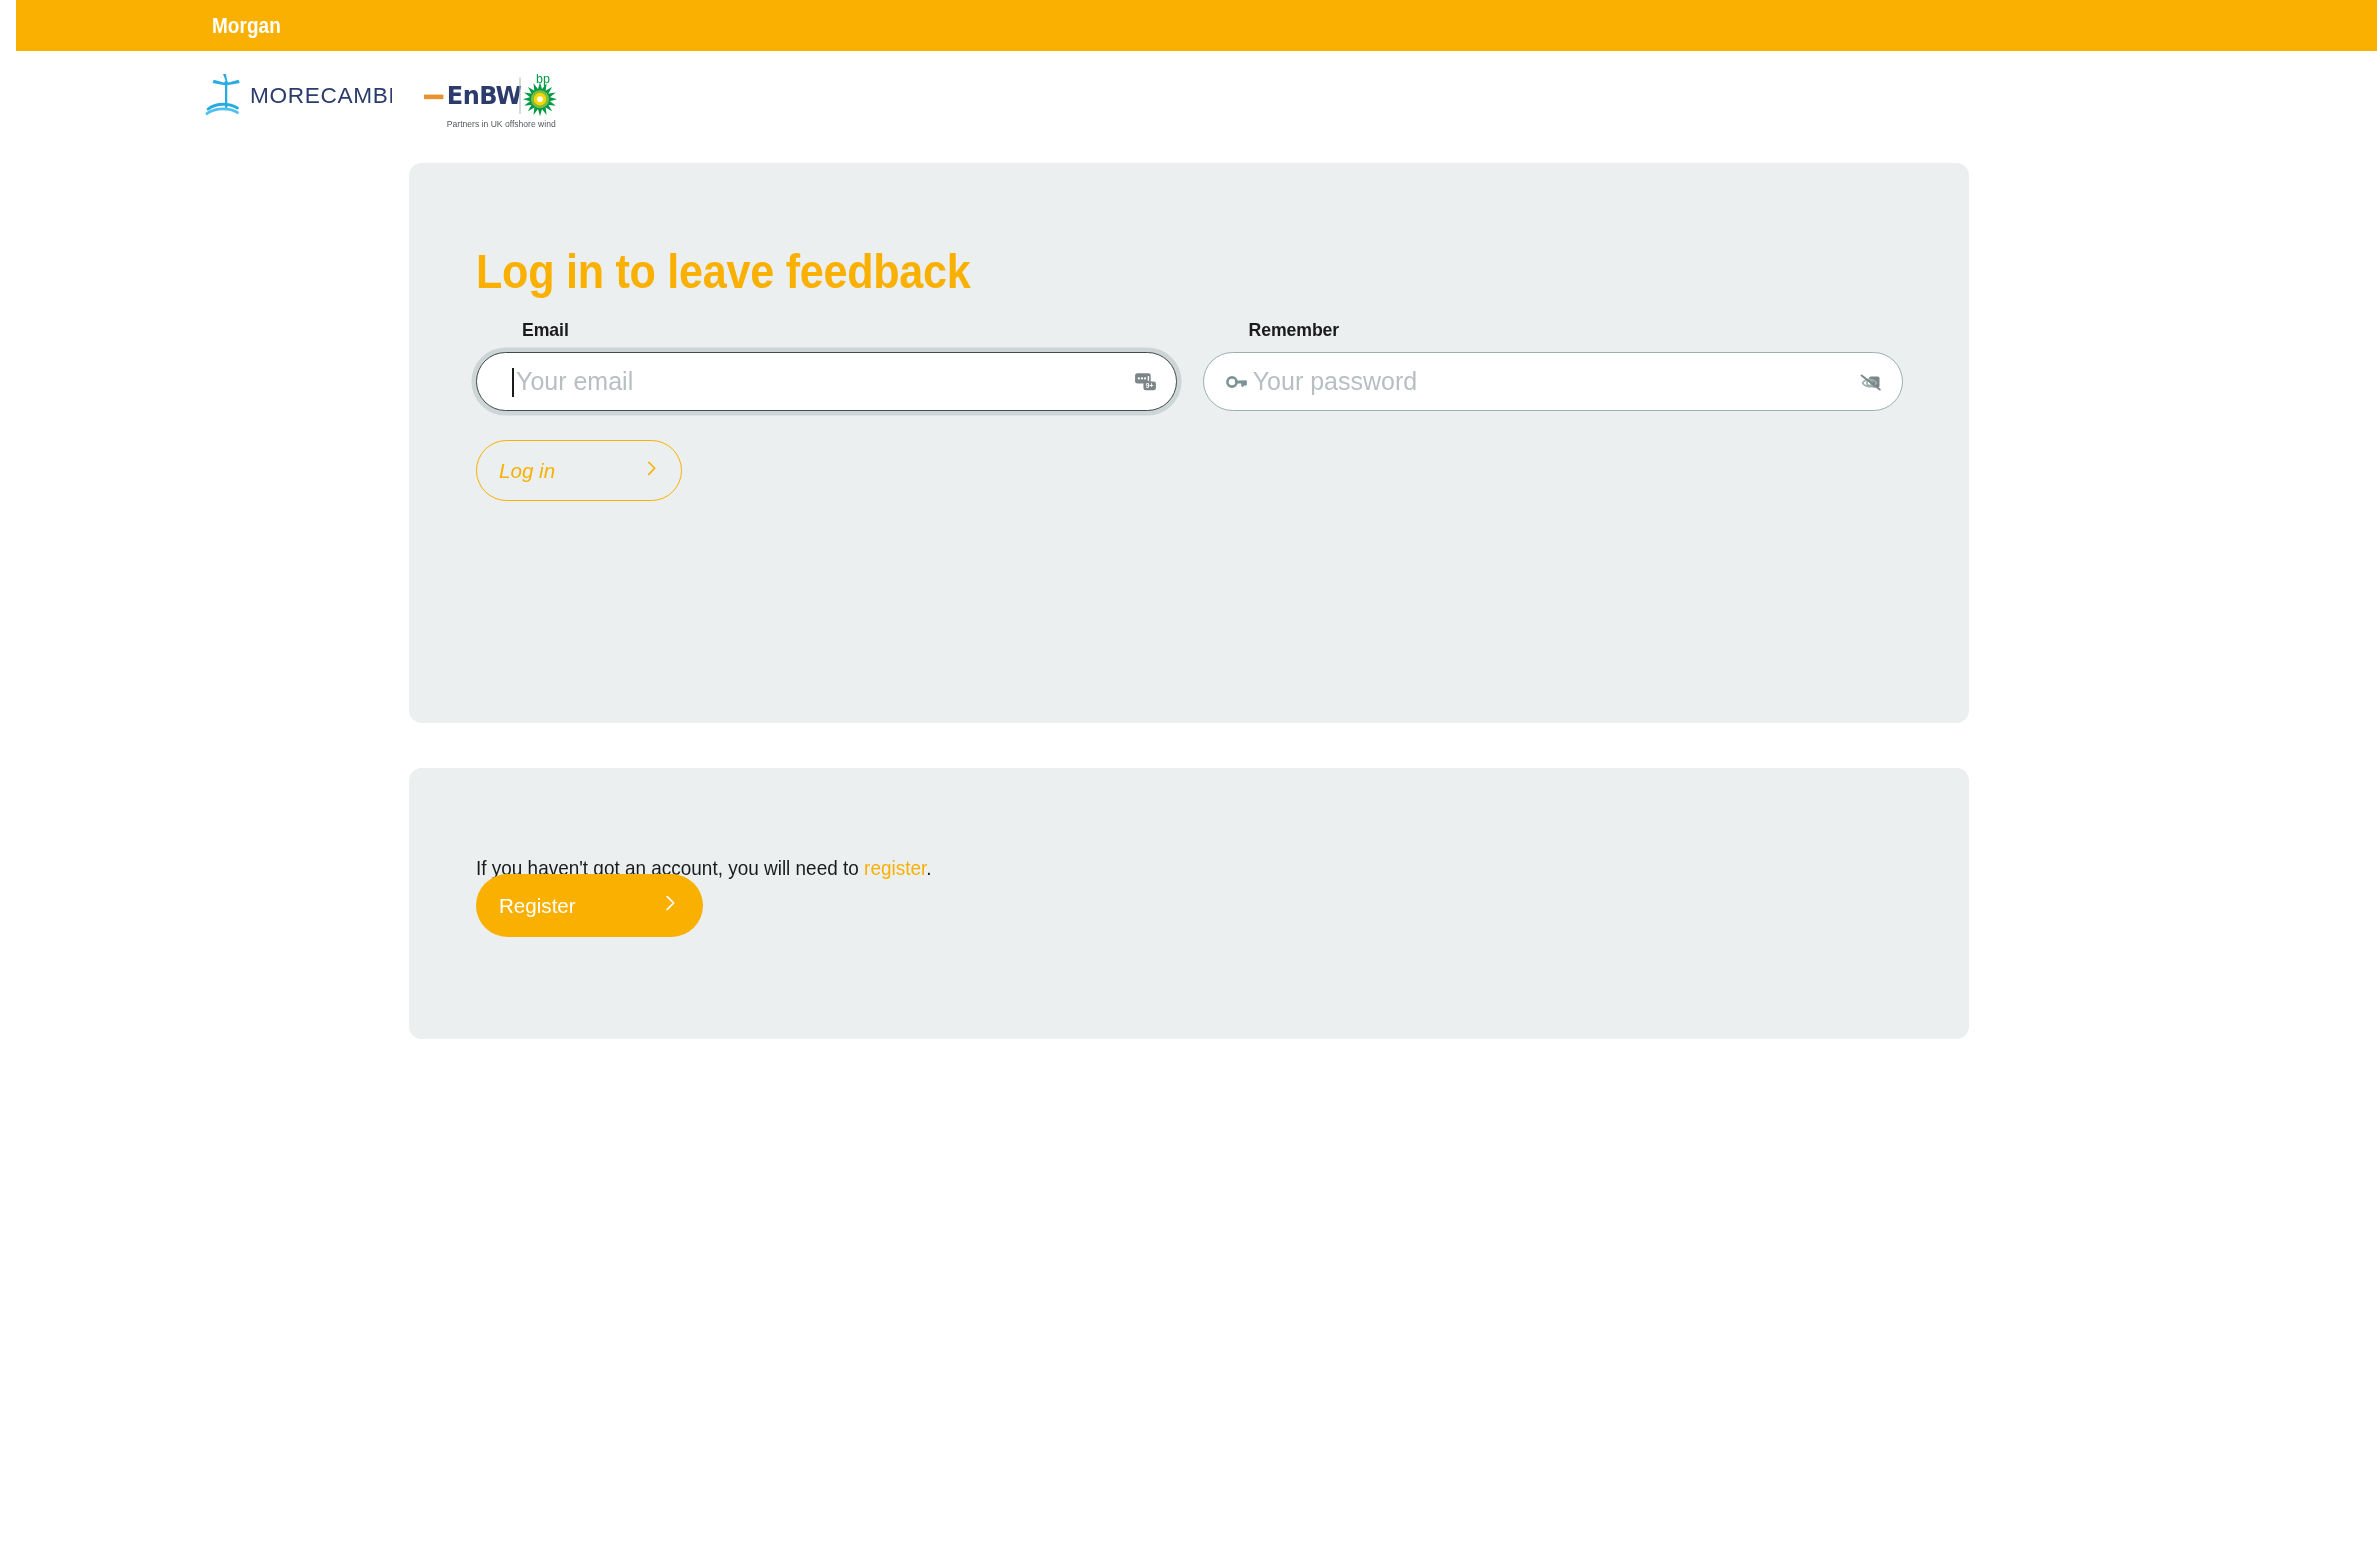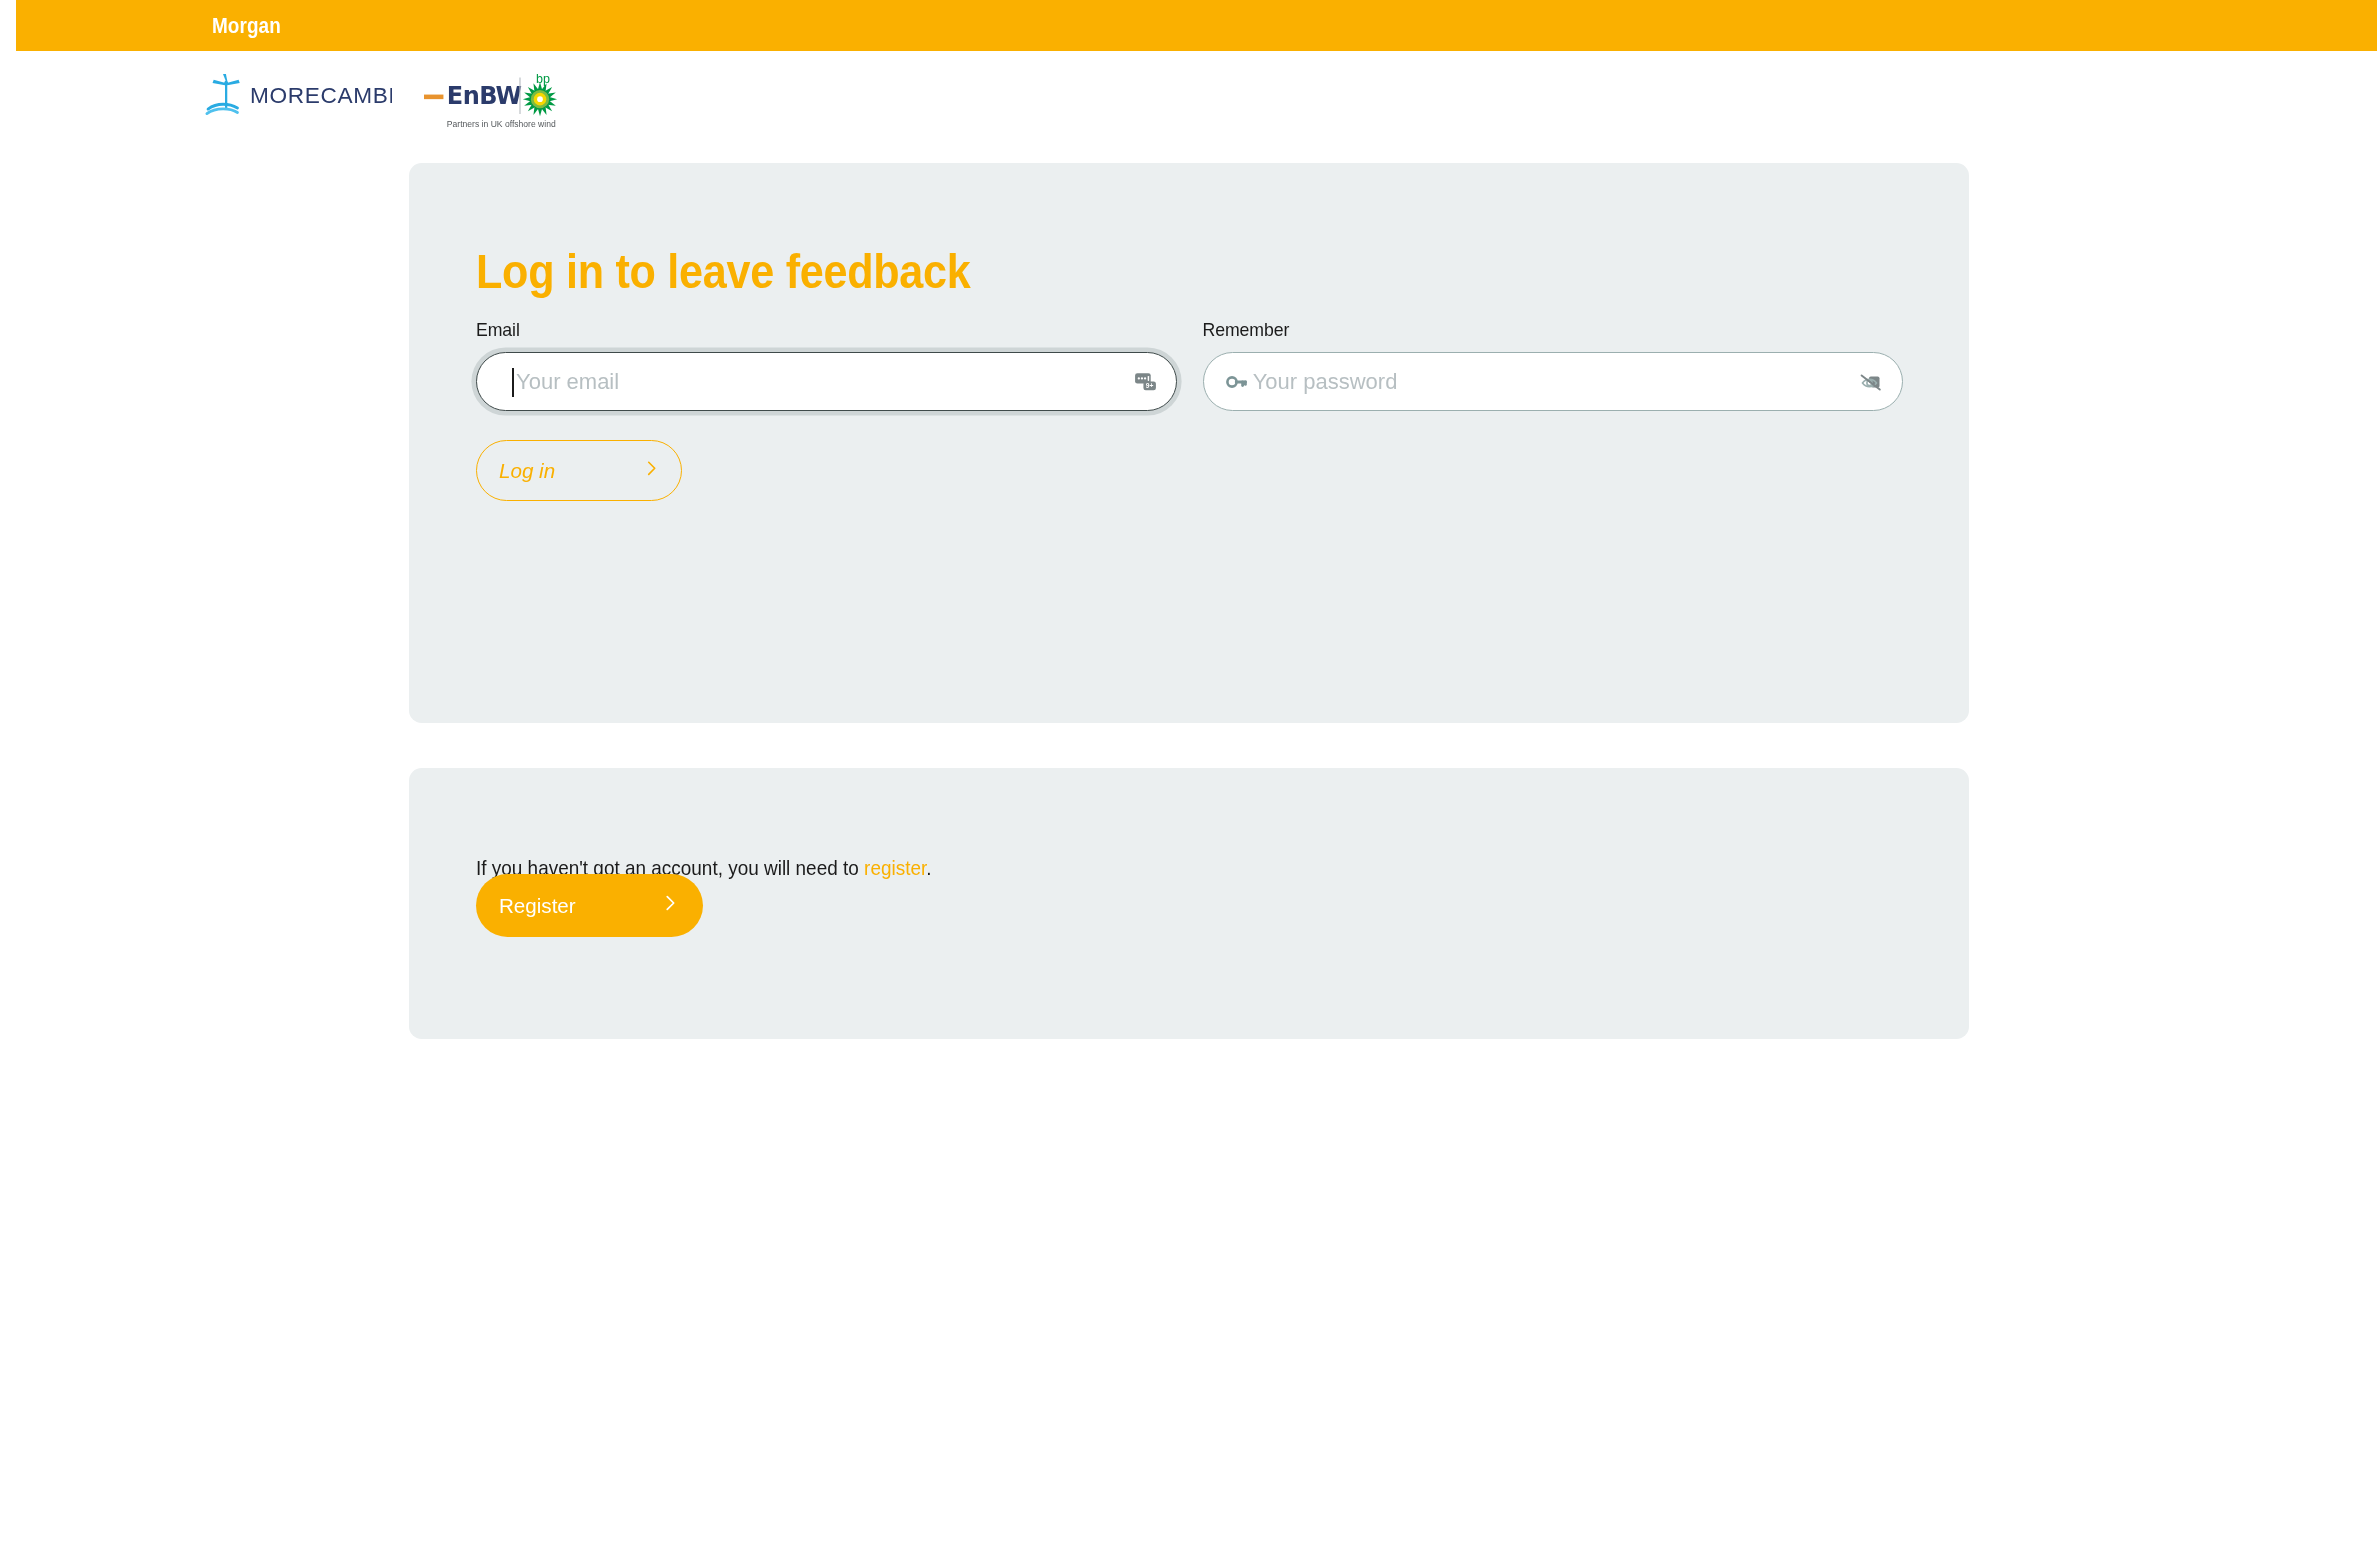--- a/index.html
+++ b/index.html
@@ -93,24 +93,25 @@
     left: 67px;
     top: 157px;
     width: 1427px;
     display: flex;
     gap: 26px;
   }
   .field-group { width: 701px; }
   .field-label {
     display: block;
     font-size: 17.7px;
-    font-weight: 400;
+    font-weight: 700;
     color: #1b1b1b;
     margin-bottom: 11px;
     letter-spacing: -0.1px;
+    margin-left: 46px;
   }
   .input-shell {
     position: relative;
     height: 59px;
     background: #ffffff;
     border-radius: 30px;
     display: flex;
     align-items: center;
   }
   .input-shell.focused {
@@ -119,21 +120,21 @@
   }
   .input-shell.plain {
     border: 1.7px solid #9BAFAF;
   }
   .text-input {
     flex: 1 1 auto;
     height: 100%;
     border: none;
     outline: none;
     background: transparent;
-    font-size: 22px;
+    font-size: 25px;
     color: #3a3a3a;
     font-family: "Liberation Sans", sans-serif;
     padding: 0 0 0 16px;
   }
   .text-input::placeholder { color: #b7bfc2; }
   .input-shell.focused .text-input { padding-left: 39px; }
   .input-shell.plain .text-input { padding-left: 4.6px; }
 
   .caret {
     position: absolute;

